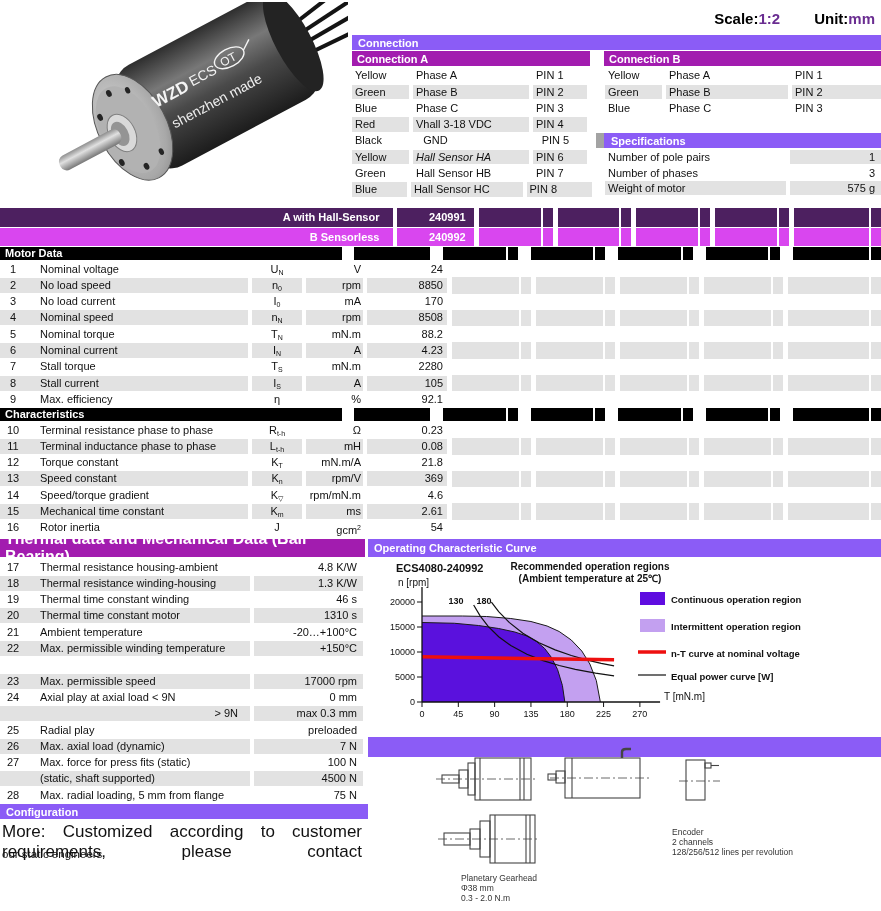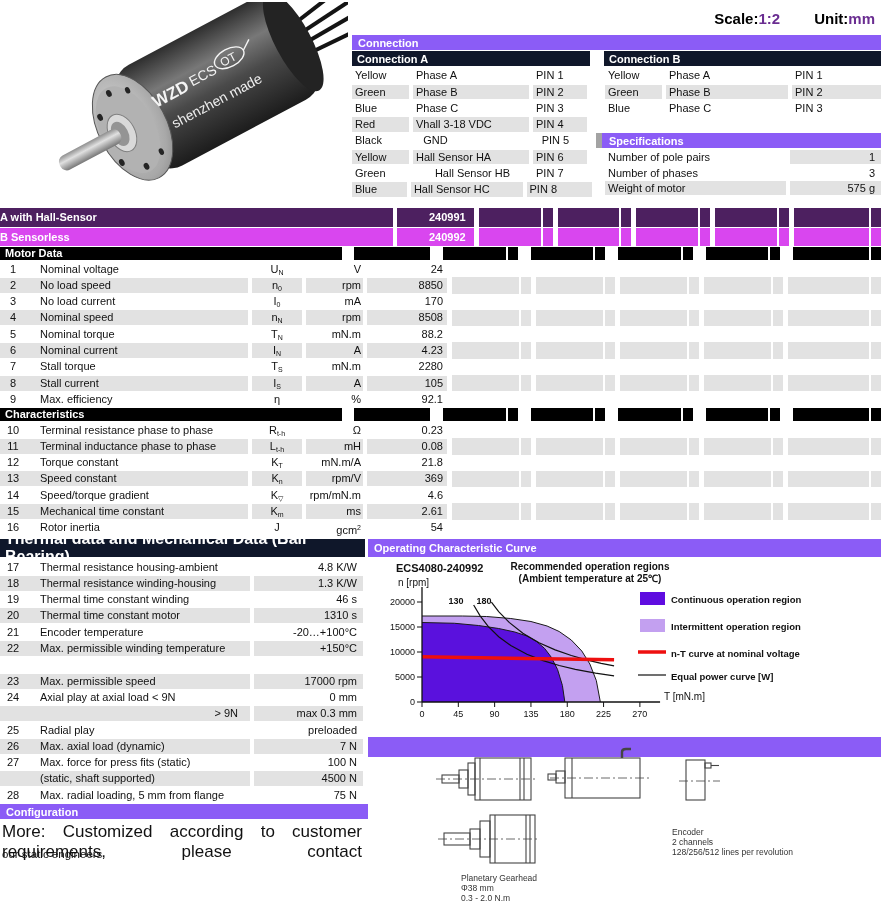--- a/index.html
+++ b/index.html
@@ -7,21 +7,21 @@
          font-family:"Liberation Sans",sans-serif;color:#111;font-size:11px;}
   .abs{position:absolute;}
 
   
   .scaleunit{position:absolute;top:10px;right:6px;font-size:15px;font-weight:bold;color:#000;}
   .scaleunit .accent{color:#6a2d91;}
   .scaleunit .gap{display:inline-block;width:34px;}
 
   
   .pband{background:#8b5cf6;color:#fff;font-weight:bold;display:flex;align-items:center;padding-left:6px;box-sizing:border-box;}
-  .bband{background:#0f172a;color:#fff;font-weight:bold;display:flex;align-items:center;padding-left:5px;box-sizing:border-box;}
+  .bband{background:#a21caf;color:#fff;font-weight:bold;display:flex;align-items:center;padding-left:5px;box-sizing:border-box;}
 
   
   .conn-row{display:flex;height:16.25px;align-items:center;}
   .conn-row .c{height:14.5px;line-height:14.5px;box-sizing:border-box;padding-left:3px;}
   .conn-row.g .c{background:#e2e2e2;}
   .spec-row{display:flex;height:15.6px;align-items:center;}
   .spec-row .c{height:14px;line-height:14px;box-sizing:border-box;}
   .spec-row .lab{width:181px;padding-left:3px;}
   .spec-row .val{width:91px;margin-left:4px;text-align:right;padding-right:6px;}
   .spec-row.v .val{background:#e2e2e2;}
@@ -40,21 +40,21 @@
   .c-blk .bw{flex:1;}
   .c-blk .bn{width:10px;margin-left:2px;}
   .c-blk.last{width:93px;}
   .mrow.g .c-name,.mrow.g .c-sym,.mrow.g .c-unit,.mrow.g .c-val,
   .mrow.g .bw,.mrow.g .bn{background:#e2e2e2;}
   sub{font-size:7px;vertical-align:-2px;}
   sup{font-size:7px;vertical-align:4px;}
 
   
   .vrow{display:flex;color:#fff;font-weight:bold;}
-  .vrow .vl{width:420px;padding-right:14px;box-sizing:border-box;}
+  .vrow .vl{width:420px;text-align:right;padding-right:14px;box-sizing:border-box;}
   .vrow .vv{width:81px;margin-left:4px;text-align:right;padding-right:8px;box-sizing:border-box;}
   .vrow .c-blk{margin-left:5px;}
   .vrow.a{background:transparent;}
   .vrow.a .vl,.vrow.a .vv,.vrow.a .bw,.vrow.a .bn{background:#4d2060;}
   .vrow.b .vl,.vrow.b .vv,.vrow.b .bw,.vrow.b .bn{background:#d946ef;}
   .bandrow{display:flex;gap:8px;}
   .bandrow .vl{width:362px;box-sizing:border-box;color:#fff;font-weight:bold;padding-left:5px;background:#000;}
   .bandrow .vv{width:81px;margin-left:4px;background:#000;}
   .bandrow .c-blk{margin-left:5px;}
   .bandrow .bw,.bandrow .bn{background:#000;}
@@ -162,26 +162,26 @@
           <div class="c" style="width: 116px; margin-left: 4px;">Vhall 3-18 VDC</div>
           <div class="c" style="width: 54px; margin-left: 4px;">PIN 4</div>
         </div>
         <div class="conn-row">
           <div class="c" style="width: 57px;">Black</div>
           <div class="c" style="width: 116px; margin-left: 12px;">GND</div>
           <div class="c" style="width: 54px; margin-left: 4px;">PIN 5</div>
         </div>
         <div class="conn-row g">
           <div class="c" style="width: 57px;">Yellow</div>
-          <div class="c" style="width: 116px; margin-left: 4px;">Hall Sensor HA</div>
+          <div class="c" style="width: 116px; margin-left: 4px; font-style: italic;">Hall Sensor HA</div>
           <div class="c" style="width: 54px; margin-left: 4px;">PIN 6</div>
         </div>
         <div class="conn-row">
           <div class="c" style="width: 57px;">Green</div>
-          <div class="c" style="width: 116px; margin-left: 4px; text-align: center;">Hall Sensor HB</div>
+          <div class="c" style="width: 116px; margin-left: 4px;">Hall Sensor HB</div>
           <div class="c" style="width: 54px; margin-left: 4px;">PIN 7</div>
         </div>
         <div class="conn-row g">
           <div class="c" style="width: 57px;">Blue</div>
           <div class="c" style="width: 116px; margin-left: 4px;">Hall Sensor HC</div>
           <div class="c" style="width: 68px; margin-left: 4px;">PIN 8</div>
         </div>
       </div>
     <div class="abs" id="connB" style="left:253px;top:32.5px;width:276px">
         <div class="conn-row">
@@ -193,21 +193,21 @@
           <div class="c" style="width: 57px;">Green</div>
           <div class="c" style="width: 122px; margin-left: 4px;">Phase B</div>
           <div class="c" style="width: 89px; margin-left: 4px;">PIN 2</div>
         </div>
         <div class="conn-row">
           <div class="c" style="width: 57px;">Blue</div>
           <div class="c" style="width: 122px; margin-left: 4px;">Phase C</div>
           <div class="c" style="width: 89px; margin-left: 4px;">PIN 3</div>
         </div>
       </div>
-    <div class="pband abs" style="left:244px;top:98px;width:285px;height:15px;border-left:6px solid #a3a3a3;padding-left:7px">
+    <div class="pband abs" style="left:244px;top:98px;width:285px;height:15px;border-left:8px solid #a3a3a3;padding-left:7px">
         <span>Specifications</span>
       </div>
     <div class="abs" id="specRows" style="left:253px;top:114.5px;width:276px">
         <div class="spec-row v">
           <div class="c lab">Number of pole pairs</div>
           <div class="c val">1</div>
         </div>
         <div class="spec-row ">
           <div class="c lab">Number of phases</div>
           <div class="c val">3</div>
@@ -822,21 +822,21 @@
       <div class="trow g">
         <div class="c t-name">
           <span class="num">20</span>
           <span class="nm">Thermal time constant motor</span>
         </div>
         <div class="c t-val">1310 s</div>
       </div>
       <div class="trow">
         <div class="c t-name">
           <span class="num">21</span>
-          <span class="nm">Encoder temperature</span>
+          <span class="nm">Ambient temperature</span>
         </div>
         <div class="c t-val">-20…+100°C</div>
       </div>
       <div class="trow g">
         <div class="c t-name">
           <span class="num">22</span>
           <span class="nm">Max. permissible winding temperature</span>
         </div>
         <div class="c t-val">+150°C</div>
       </div>

